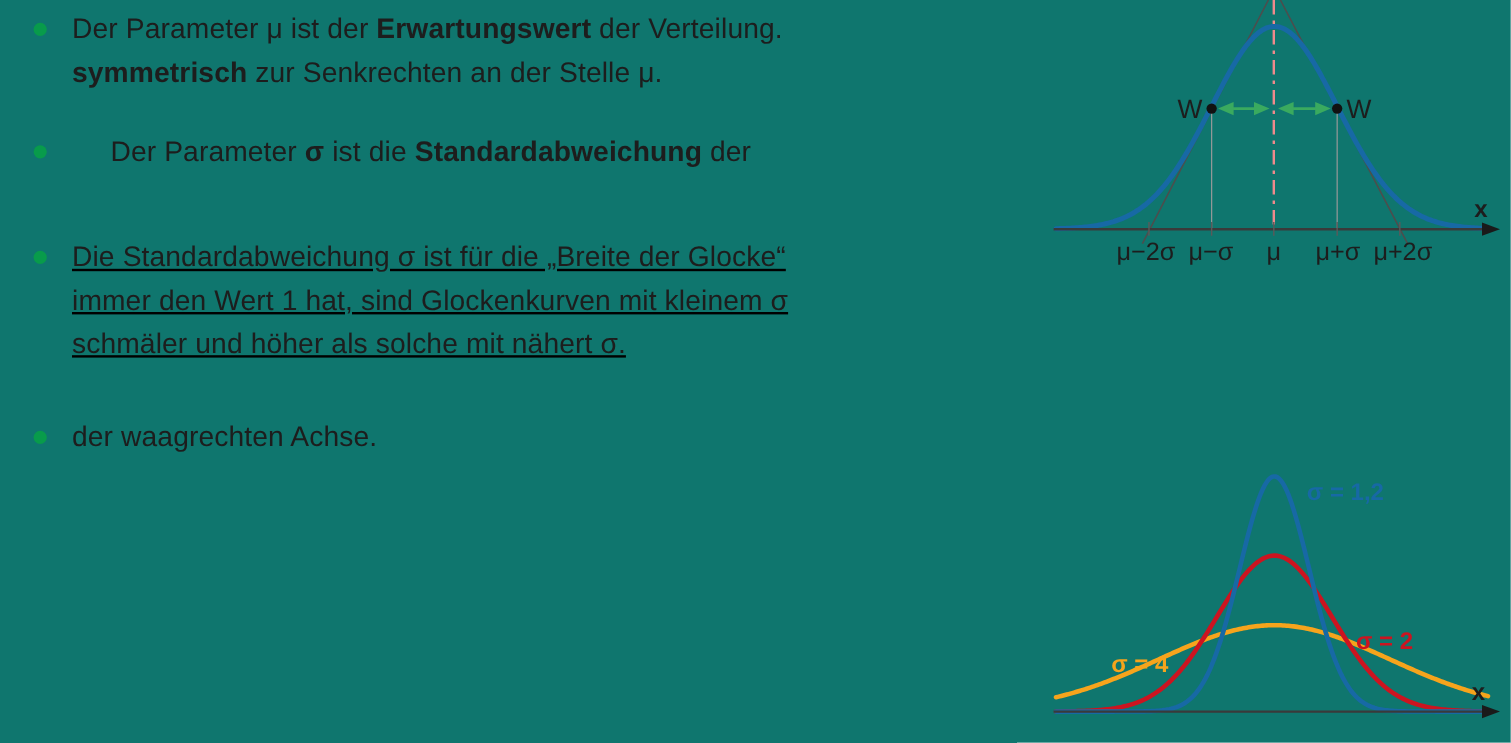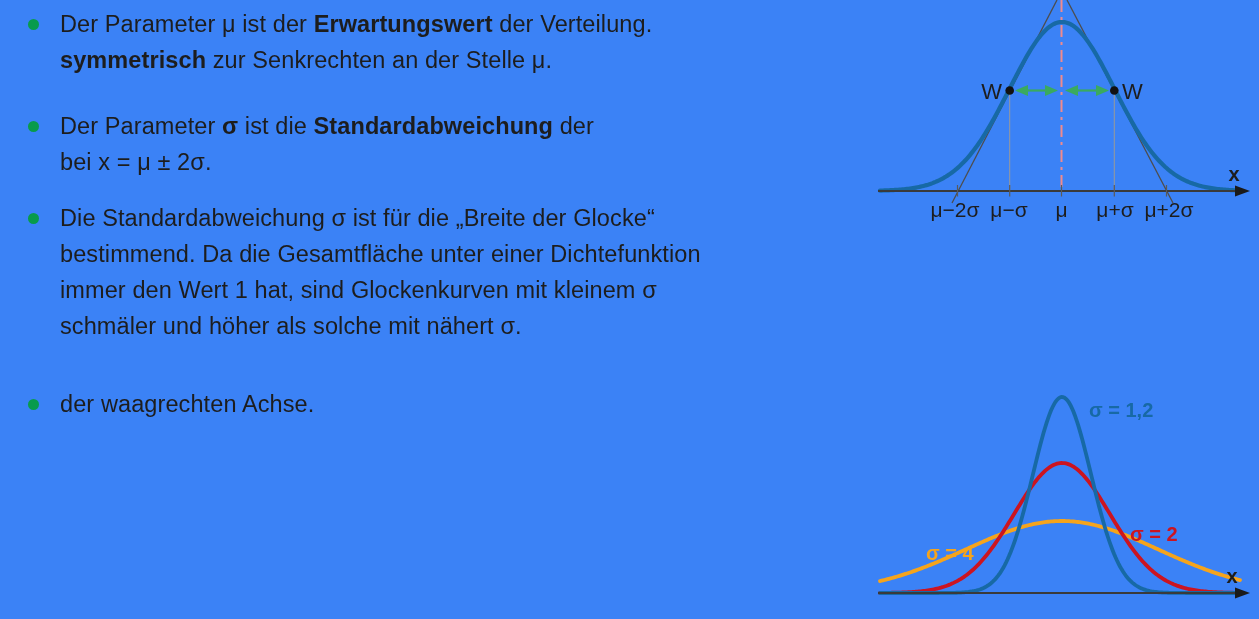--- a/index.html
+++ b/index.html
@@ -1,23 +1,23 @@
 <!DOCTYPE html>
 <html><head>
 <meta charset="utf-8">
 <style>
   html,body{margin:0;padding:0;background:#fff;}
-  .page{position:relative;width:1259px;height:619px;background:#3b82f6;overflow:hidden;
+  .page{position:relative;width:1259px;height:619px;background:#0f766e;overflow:hidden;
         font-family:"Liberation Sans",sans-serif;}
   
   .text-col{position:absolute;left:28px;top:6px;width:835px;}
   .bullet{display:flex;align-items:flex-start;}
   .bullet.b1{margin-bottom:30px;}
-  .bullet.b2{margin-bottom:20px;}
-  .bullet.b3{margin-bottom:42px;}
+  .bullet.b2{margin-bottom:52px;gap:32px;}
+  .bullet.b3{margin-bottom:42px;text-decoration:underline;}
   .dot{flex:none;width:11px;height:11px;border-radius:50%;background:#089b4b;margin:13px 21px 0 0;}
   .lines{font-size:23.5px;line-height:36px;color:#1d1d1d;letter-spacing:0.1px;}
   .lines .b{font-weight:bold;}
   
   .svg-top{position:absolute;left:869px;top:0px;}
   .svg-bottom{position:absolute;left:869px;top:337px;}
   svg text{font-family:"Liberation Sans",sans-serif;fill:#1d1d1d;}
   .axis{stroke:#3a3a3a;stroke-width:2;fill:none;}
   .arrowhead{fill:#1a1a1a;stroke:none;}
   .tick{stroke:#5a5a5a;stroke-width:1.2;}
@@ -51,29 +51,27 @@
       <div class="lines">
         <div><span>Der Parameter μ ist der </span><span class="b">Erwartungswert</span><span> der Verteilung.</span></div>
         <div><span class="b">symmetrisch</span><span> zur Senkrechten an der Stelle μ.</span></div>
       </div>
     </div>
 
     <div class="bullet b2">
       <span class="dot"></span>
       <div class="lines">
         <div><span>Der Parameter </span><span class="b">σ</span><span> ist die </span><span class="b">Standardabweichung</span><span> der</span></div>
-        <div><span>bei x = μ ± 2σ.</span></div>
       </div>
     </div>
 
     <div class="bullet b3">
       <span class="dot"></span>
       <div class="lines">
         <div><span>Die Standardabweichung σ ist für die „Breite der Glocke“</span></div>
-        <div><span>bestimmend. Da die Gesamtfläche unter einer Dichtefunktion</span></div>
         <div><span>immer den Wert 1 hat, sind Glockenkurven mit kleinem σ</span></div>
         <div><span>schmäler und höher als solche mit nähert σ.</span></div>
       </div>
     </div>
 
     <div class="bullet b4">
       <span class="dot"></span>
       <div class="lines">
         <div><span>der waagrechten Achse.</span></div>
       </div>

